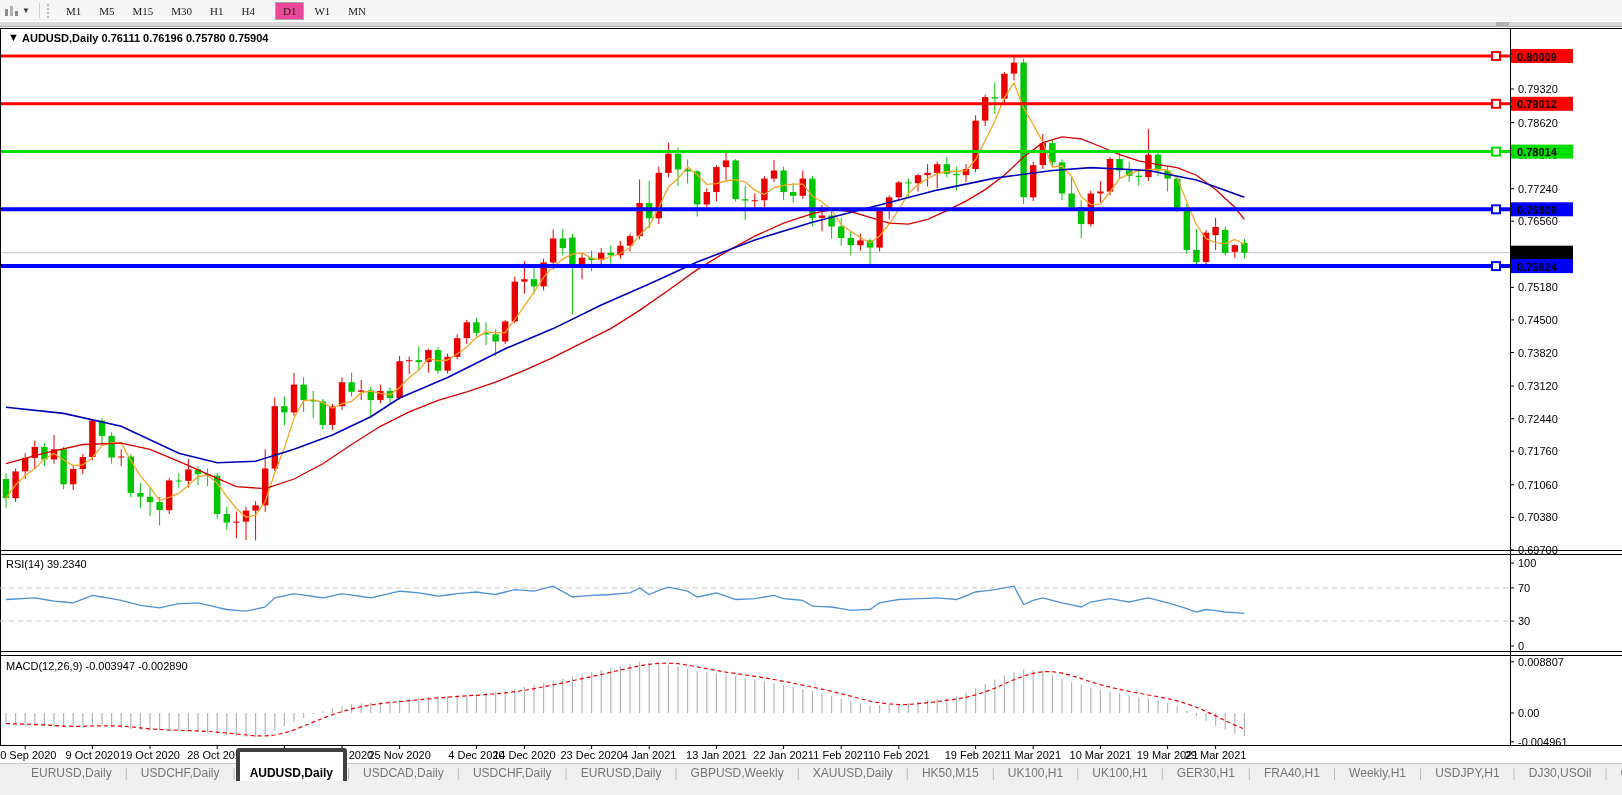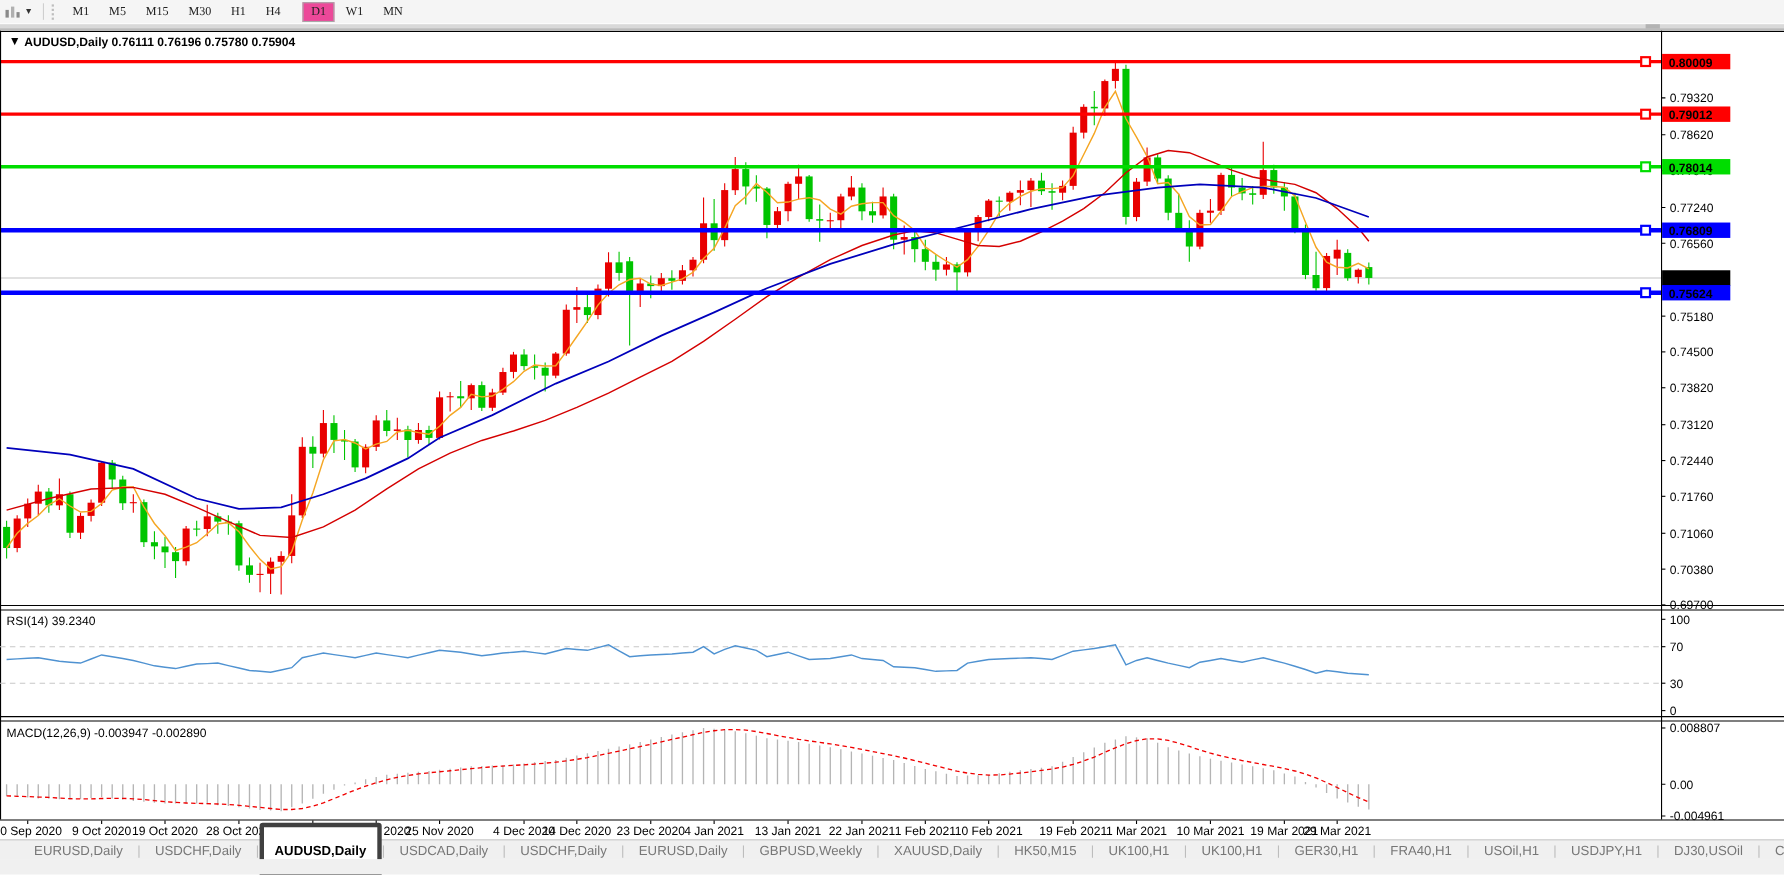--- a/index.html
+++ b/index.html
@@ -589,21 +589,21 @@
       <span class="tab">HK50,M15</span>
       <span class="tab-sep">|</span>
       <span class="tab">UK100,H1</span>
       <span class="tab-sep">|</span>
       <span class="tab">UK100,H1</span>
       <span class="tab-sep">|</span>
       <span class="tab">GER30,H1</span>
       <span class="tab-sep">|</span>
       <span class="tab">FRA40,H1</span>
       <span class="tab-sep">|</span>
-      <span class="tab">USOil,H1</span>
+      <span class="tab">Weekly,H1</span>
       <span class="tab-sep">|</span>
       <span class="tab">USDJPY,H1</span>
       <span class="tab-sep">|</span>
       <span class="tab">DJ30,USOil</span>
       <span class="tab-sep">|</span>
       <span class="tab">CHINA300,H1</span>
     </span>
 
 </div>
 <div id="statusbar"></div>

